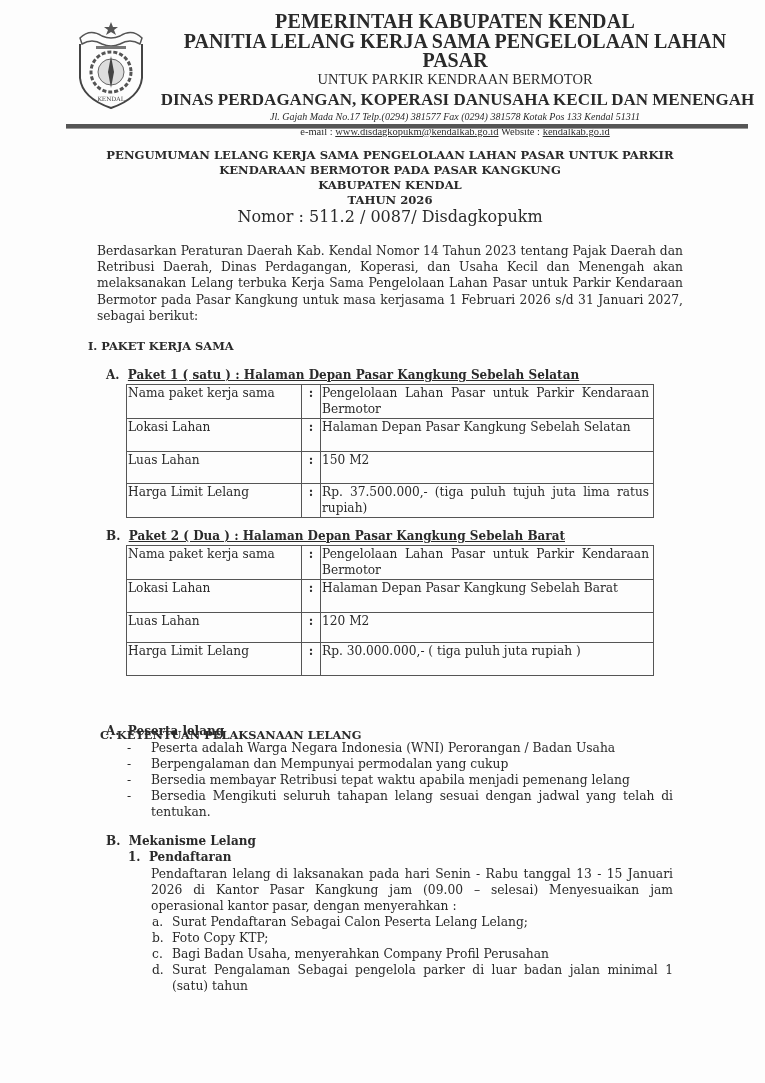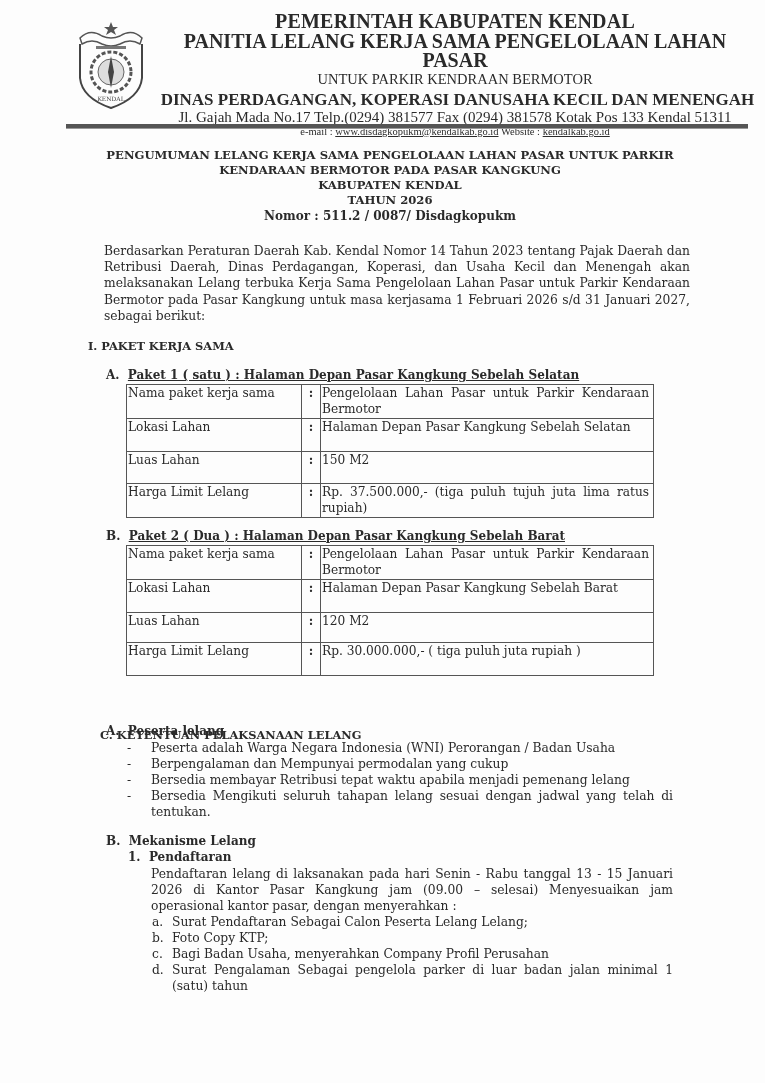--- a/index.html
+++ b/index.html
@@ -4,27 +4,27 @@
 <style>
   html, body { margin:0; padding:0; background:#fdfdfd; }
   body { width:765px; height:1083px; position:relative; overflow:hidden; color:#2a2a2a; font-family:"DejaVu Serif", serif; }
   .kop { position:absolute; left:60px; top:0; width:690px; height:125px; }
   .logo { position:absolute; left:12px; top:16px; width:78px; height:96px; }
   .kop-text { position:absolute; left:90px; top:10px; width:610px; text-align:center; font-family:"Liberation Serif", serif; }
   .k1 { font-size:20px; font-weight:bold; line-height:22px; letter-spacing:0.2px; }
   .k2 { font-size:20px; font-weight:bold; line-height:19px; }
   .k3 { font-size:14.5px; font-weight:normal; line-height:19px; }
   .k4 { font-size:17px; font-weight:bold; line-height:21px; margin-left:-40px; margin-right:-45px; }
-  .k5 { font-size:15px; line-height:14px; }
+  .k5 { font-size:10px; line-height:14px;font-style:italic; }
   .k6 { font-size:10.5px; line-height:15px; }
   .k6 .u { text-decoration:underline; }
   .rule { position:absolute; left:66px; top:124px; width:682px; height:4px; background:#555; border-bottom:1px solid #999; }
   .title { position:absolute; left:80px; top:148px; width:620px; text-align:center; font-size:11.6px; font-weight:bold; line-height:15px; }
-  .nomor { font-weight:bold; font-size:12px; line-height:17px; }
-  .para { position:absolute; left:104px; top:243px; width:586px; font-size:12.3px; line-height:16.2px; text-align:justify; }
+  .nomor { font-weight:normal; font-size:16px; line-height:17px; }
+  .para { position:absolute; left:97px; top:243px; width:586px; font-size:12.3px; line-height:16.2px; text-align:justify; }
   .sec { position:absolute; font-weight:bold; font-size:11.4px; }
   .subhead { position:absolute; font-weight:bold; font-size:12px; }
   .subhead .u { text-decoration:underline;text-align:center; }
   table.pk { position:absolute; border-collapse:collapse; font-size:12.2px; line-height:15.5px; }
   table.pk td { border:1px solid #555; vertical-align:top; padding:1px 4px 1px 1px; }
   table.pk td.c1 { width:169px; }
   table.pk td.c2 { width:10px; text-align:center; padding:1px 4px; font-weight:bold; }
   table.pk td.c3 { width:327px; text-align:justify; text-align-last:auto; }
   .list { position:absolute; font-size:12.3px; line-height:16px; }
   .item { position:relative; }

